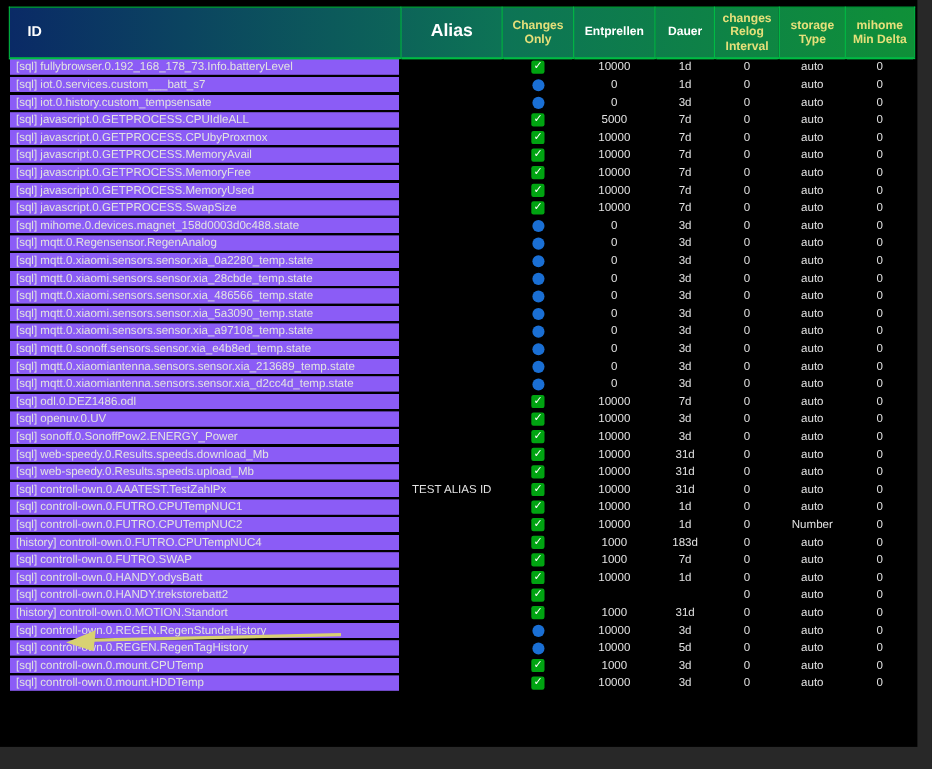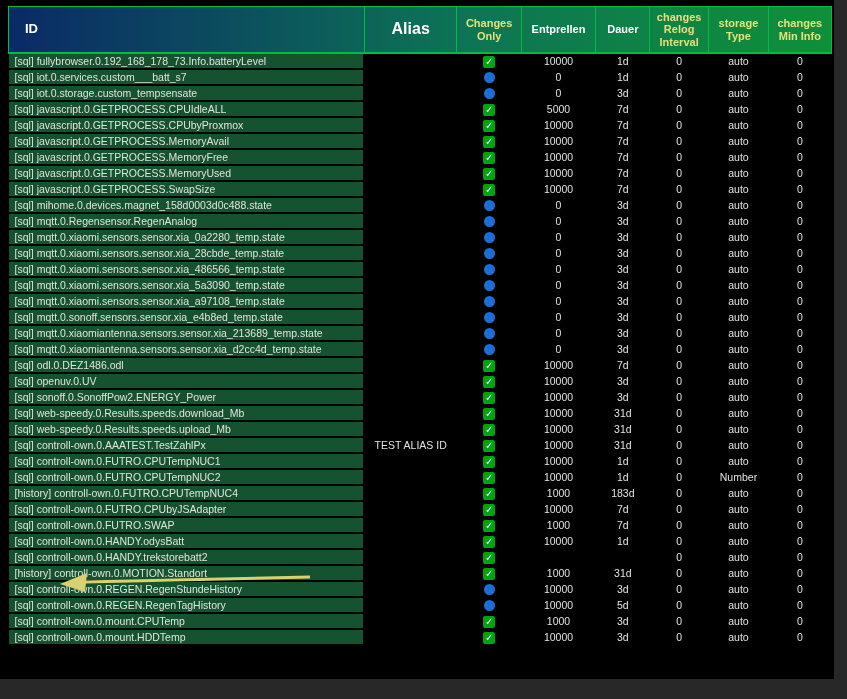--- a/index.html
+++ b/index.html
@@ -7,21 +7,21 @@
   .black-back{position:absolute;left:0;top:0;width:834px;height:679px;background:#000;}
   table.data-table{position:absolute;left:8px;top:6px;width:824px;border-collapse:collapse;table-layout:fixed;background:#000;}
   thead tr{background:linear-gradient(90deg,#0a2a66 0%,#0d7455 55%,#0f9038 100%);}
   thead th{border:1px solid #00bb44;border-bottom:2px solid #00bb44;height:43px;font-weight:bold;
            font-size:11px;line-height:1.15;text-align:center;vertical-align:middle;padding:1px 2px;color:#fff;}
   thead th.th-id{font-size:13px;text-align:left;padding-left:16px;}
   thead th.th-alias{font-size:16px;}
   tbody td{height:14px;border-bottom:2px solid #000;border-right:2px solid #000;
            font-size:10.5px;color:#e2e2e2;text-align:center;padding:0;background:#000;
            white-space:nowrap;overflow:hidden;vertical-align:middle;}
-  tbody td.id-cell{background:#14532d;text-align:left;padding-left:6px;}
+  tbody td.id-cell{background:#8b5cf6;text-align:left;padding-left:6px;}
   .check-icon{display:inline-block;width:12px;height:12px;background:#00a411;border-radius:2px;
               color:#fff;font-size:10px;line-height:12px;text-align:center;vertical-align:middle;}
   .dot-icon{display:inline-block;width:11px;height:11px;background:#1a6fd4;border-radius:50%;vertical-align:middle;}
   svg.annotation-arrow{position:absolute;left:0;top:0;pointer-events:none;}
   svg.annotation-arrow line{stroke:currentColor;stroke-width:3;}
   svg.annotation-arrow polygon{fill:currentColor;}
 </style>
 </head>
 <body>
 
@@ -41,21 +41,21 @@
     </colgroup>
     <thead>
       <tr>
         <th class="th-id" style="color: rgb(255, 255, 255);">ID</th>
         <th class="th-alias" style="color: rgb(255, 255, 255);">Alias</th>
         <th style="color: rgb(230, 224, 122); margin-top: 28px;">Changes Only</th>
         <th style="color: rgb(255, 255, 255);">Entprellen</th>
         <th style="color: rgb(255, 255, 255);">Dauer</th>
         <th style="color: rgb(230, 224, 122);">changes Relog Interval</th>
         <th style="color: rgb(230, 224, 122);">storage Type</th>
-        <th style="color: rgb(230, 224, 122);">changes Min Info</th>
+        <th style="color: rgb(230, 224, 122);">mihome Min Delta</th>
       </tr>
     </thead>
     <tbody>
         <tr>
           <td class="id-cell">[sql]  fullybrowser.0.192_168_178_73.Info.batteryLevel</td>
           <td class="alias-cell"></td>
           <td class="icon-cell"><span class="check-icon">✓</span></td>
           <td class="num-cell">10000</td>
           <td class="num-cell">1d</td>
           <td class="num-cell">0</td>
@@ -66,21 +66,21 @@
           <td class="id-cell">[sql]  iot.0.services.custom___batt_s7</td>
           <td class="alias-cell"></td>
           <td class="icon-cell"><span class="dot-icon"></span></td>
           <td class="num-cell">0</td>
           <td class="num-cell">1d</td>
           <td class="num-cell">0</td>
           <td class="num-cell">auto</td>
           <td class="num-cell">0</td>
         </tr>
         <tr>
-          <td class="id-cell">[sql]  iot.0.storage.custom_tempsensate</td>
+          <td class="id-cell">[sql]  iot.0.history.custom_tempsensate</td>
           <td class="alias-cell"></td>
           <td class="icon-cell"><span class="dot-icon"></span></td>
           <td class="num-cell">0</td>
           <td class="num-cell">3d</td>
           <td class="num-cell">0</td>
           <td class="num-cell">auto</td>
           <td class="num-cell">0</td>
         </tr>
         <tr>
           <td class="id-cell">[sql]  javascript.0.GETPROCESS.CPUIdleALL</td>
@@ -321,30 +321,20 @@
           <td class="num-cell">0</td>
           <td class="num-cell">Number</td>
           <td class="num-cell">0</td>
         </tr>
         <tr>
           <td class="id-cell">[history]  controll-own.0.FUTRO.CPUTempNUC4</td>
           <td class="alias-cell"></td>
           <td class="icon-cell"><span class="check-icon">✓</span></td>
           <td class="num-cell">1000</td>
           <td class="num-cell">183d</td>
-          <td class="num-cell">0</td>
-          <td class="num-cell">auto</td>
-          <td class="num-cell">0</td>
-        </tr>
-        <tr>
-          <td class="id-cell">[sql]  controll-own.0.FUTRO.CPUbyJSAdapter</td>
-          <td class="alias-cell"></td>
-          <td class="icon-cell"><span class="check-icon">✓</span></td>
-          <td class="num-cell">10000</td>
-          <td class="num-cell">7d</td>
           <td class="num-cell">0</td>
           <td class="num-cell">auto</td>
           <td class="num-cell">0</td>
         </tr>
         <tr>
           <td class="id-cell">[sql]  controll-own.0.FUTRO.SWAP</td>
           <td class="alias-cell"></td>
           <td class="icon-cell"><span class="check-icon">✓</span></td>
           <td class="num-cell">1000</td>
           <td class="num-cell">7d</td>

